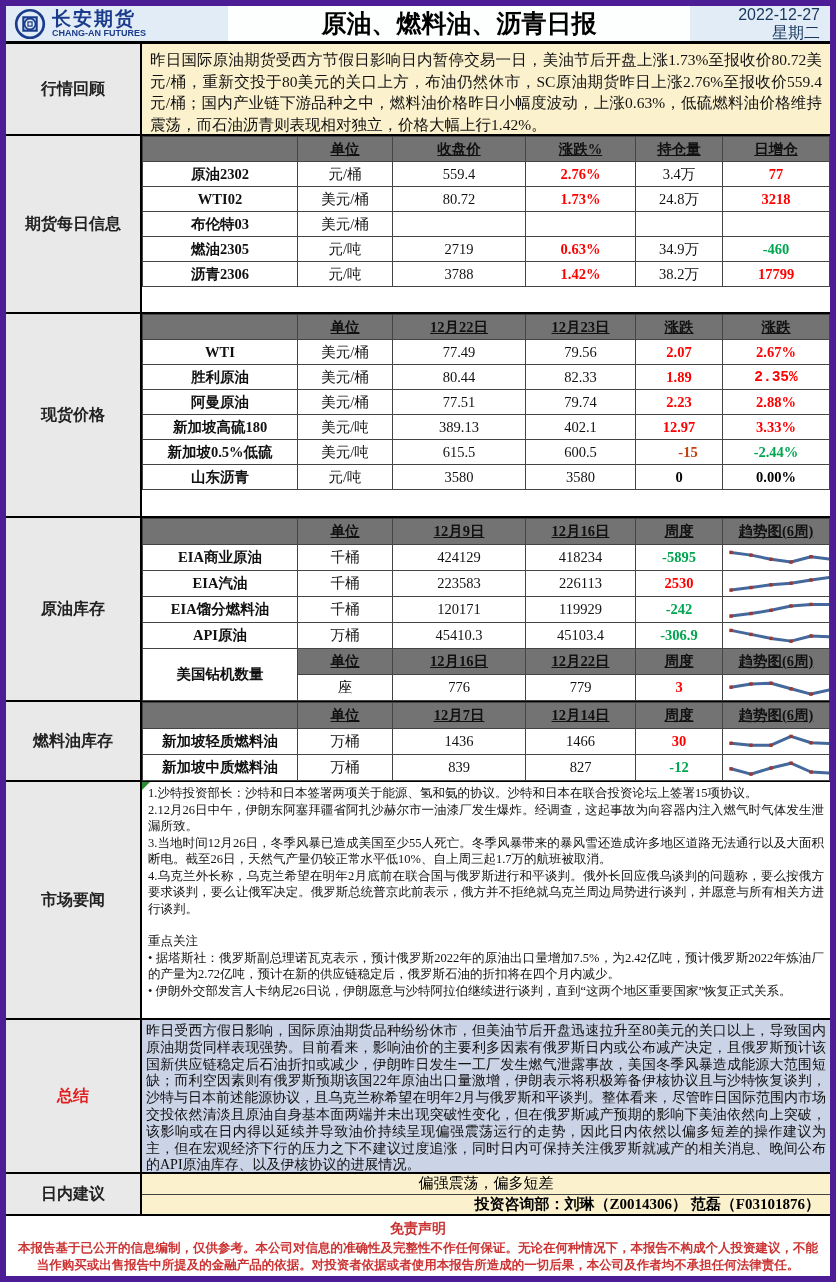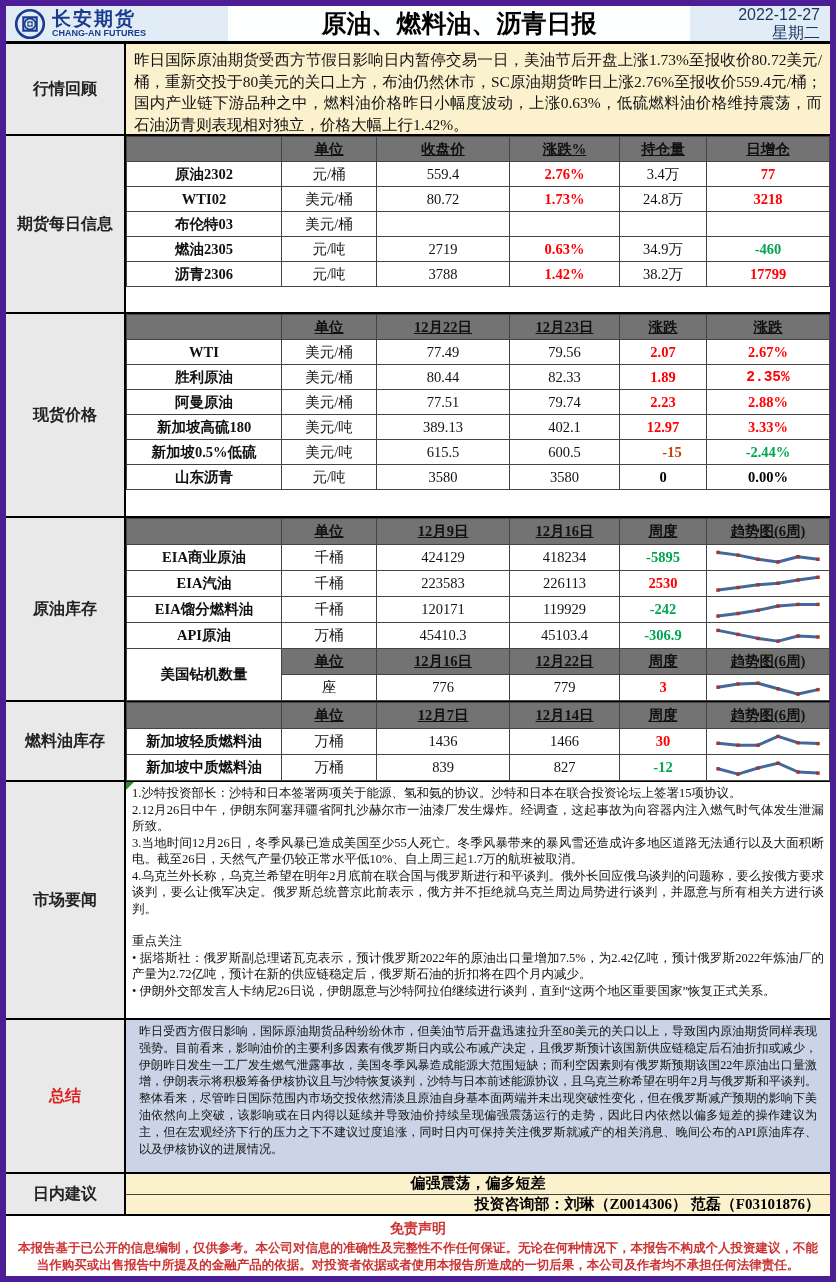--- a/index.html
+++ b/index.html
@@ -14,21 +14,21 @@
   .brand-cn { font-family:"Liberation Sans","DejaVu Sans",sans-serif; font-weight:bold; font-size:19px; color:#1b3c8c; line-height:19px; letter-spacing:2px;}
   .brand-en { font-family:"Liberation Sans","DejaVu Sans",sans-serif; font-weight:bold; font-size:9px; color:#1b3c8c; line-height:10px;}
   .title-cell { flex:1; background:#fdfefe; display:flex; align-items:center; justify-content:center;
                 font-family:"Liberation Sans","DejaVu Sans",sans-serif; font-weight:bold; font-size:25px; color:#000; }
   .date-cell { width:140px; display:flex; flex-direction:column; justify-content:center; align-items:flex-end;
                padding-right:10px; font-family:"Liberation Sans","DejaVu Sans",sans-serif;
                font-weight:normal; color:#17375e; font-size:16px; line-height:18px; }
 
   
   .section { display:flex; border-bottom:2px solid #000; flex:0 0 auto; }
-  .sec-label { width:120px; background:#e9e9e9; border-right:2px solid #000;
+  .sec-label { width:136px; background:#e9e9e9; border-right:2px solid #000;
                display:flex; align-items:center; justify-content:center;
                font-family:"Liberation Sans","DejaVu Sans",sans-serif; font-weight:bold; font-size:16px; color:#222; }
   .sec-body { flex:1; position:relative; }
   .yellow { background:#fcf1cd; }
 
   .review-text { padding:5px 8px 4px 8px; font-size:15.5px; line-height:21.5px; text-align:justify; color:#111; }
 
   
   table.grid { border-collapse:collapse; width:100%; table-layout:fixed; }
   table.grid td { border:1px solid #444; text-align:center; vertical-align:middle;
@@ -42,26 +42,26 @@
 
   
   .news-body { padding:3px 6px 2px 6px; font-size:12.5px; line-height:16.5px; text-align:justify; color:#111; }
   .news-body p { margin:0; }
   .news-gap { height:16px; }
   .corner-flag { position:absolute; top:0; left:0; width:0; height:0;
                  border-top:8px solid #2e8b2e; border-right:8px solid transparent; }
 
   
   .summary-label { color:#e02020; }
-  .summary-body { background:#cbd3e7; padding:3px 13px; font-size:12px; line-height:16.8px; text-align:justify; color:#111; }
+  .summary-body { background:#cbd3e7; padding:3px 4px; font-size:14px; line-height:16.8px; text-align:justify; color:#111; }
 
   
   .advice-rows { display:flex; flex-direction:column; flex:1; }
   .advice-row1 { flex:1; display:flex; align-items:center; justify-content:center;
-                 border-bottom:1px solid #444; font-weight:bold; font-size:15px; }
+                 border-bottom:1px solid #444; font-weight:normal; font-size:15px; }
   .advice-row2 { flex:1; display:flex; align-items:center; justify-content:flex-end;
                  padding-right:10px; font-weight:bold; font-size:15px; }
 
   
   .disclaimer { flex:1; padding:4px 8px; color:#cc3333; text-align:center; }
   .disc-title { font-weight:bold; font-size:14px; margin-bottom:2px; }
   .disc-text { font-size:12.5px; line-height:17px; font-weight:bold; }
 </style>
 </head>
 <body>

